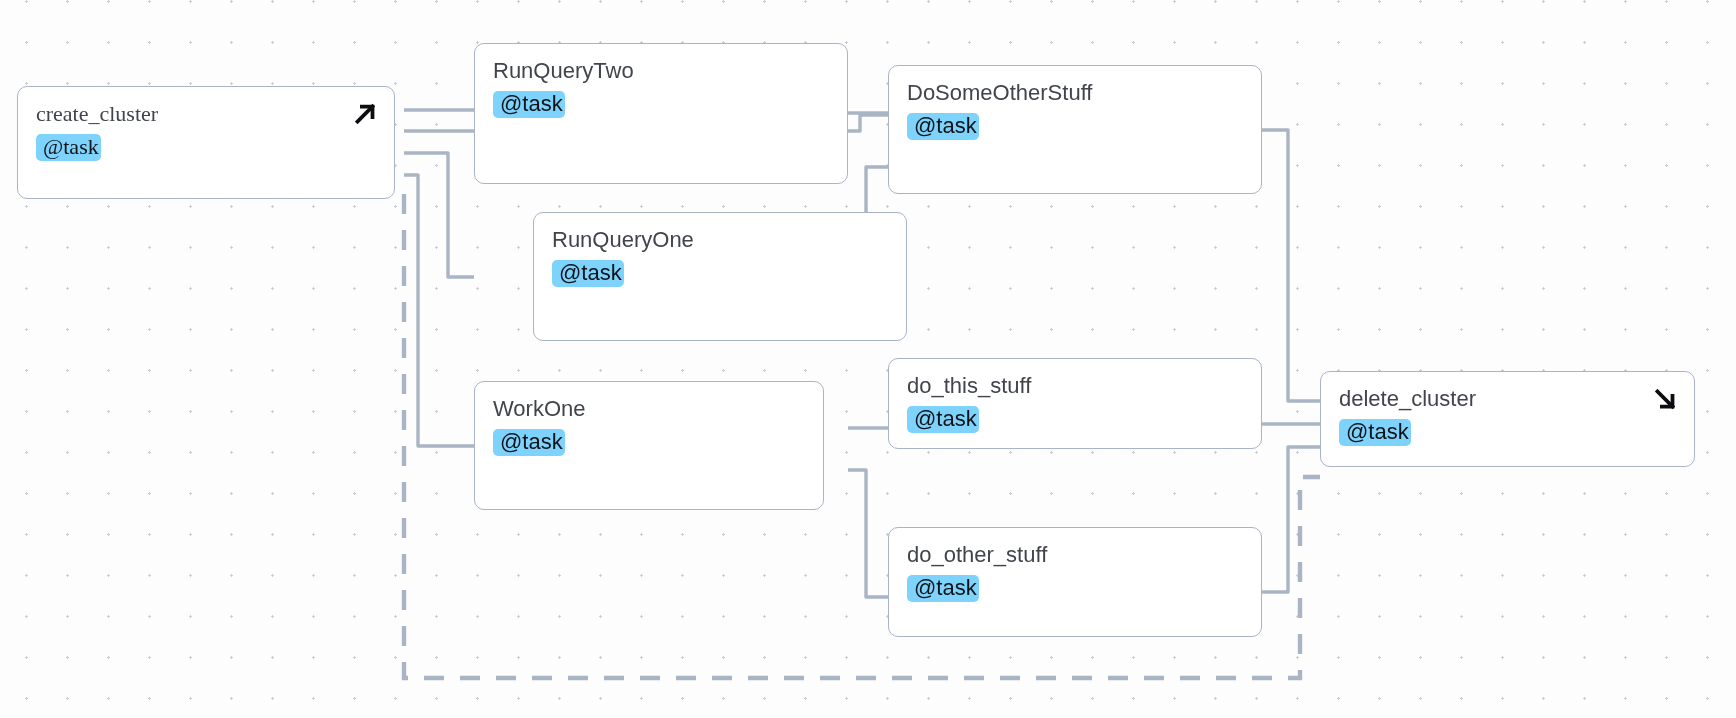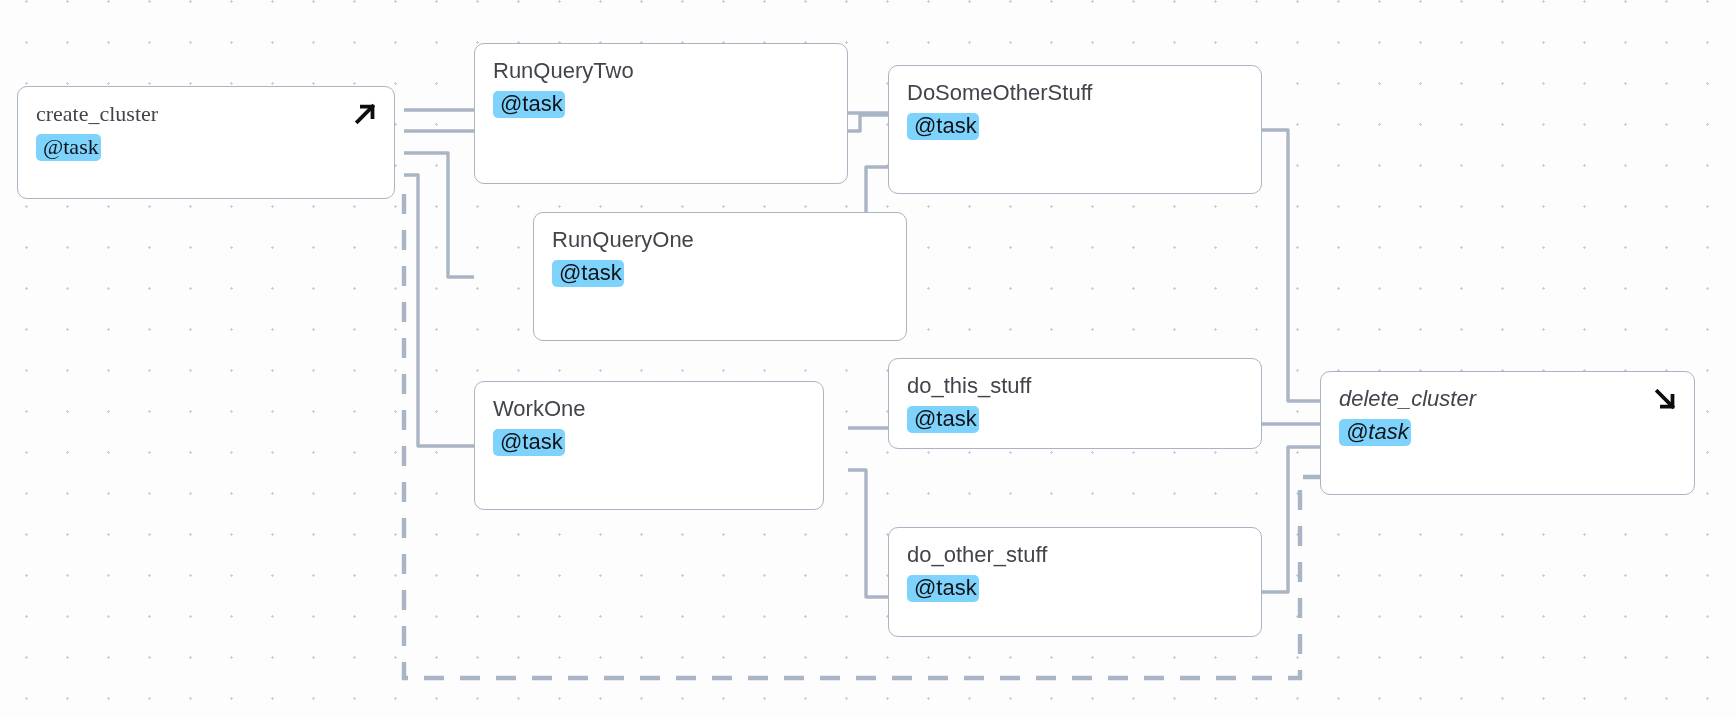--- a/index.html
+++ b/index.html
@@ -148,21 +148,21 @@
     </div>
   </div>
 
   <div class="node" style="left:888px; top:527px; width:374px; height:110px;">
     <div class="node-title">do_other_stuff</div>
     <div class="node-badge-row">
       <span class="badge">@task</span>
     </div>
   </div>
 
-  <div class="node" style="left:1320px; top:371px; width:375px; height:124px;font-style:italic;">
+  <div class="node" style="left:1320px; top:371px; width:375px; height:96px;">
     <div class="node-title">delete_cluster</div>
     <div class="node-badge-row">
       <span class="badge">@task</span>
     </div>
     <span class="corner-arrow">
       <svg viewBox="0 0 24 24" width="30" height="30">
         <path d="M6 6 L18 18" stroke="#0b0d10" stroke-width="3" stroke-linecap="square"></path>
         <path d="M18 9.5 V18 H9.5" stroke="#0b0d10" stroke-width="3" fill="none" stroke-linecap="square" stroke-linejoin="miter"></path>
       </svg>
     </span>

